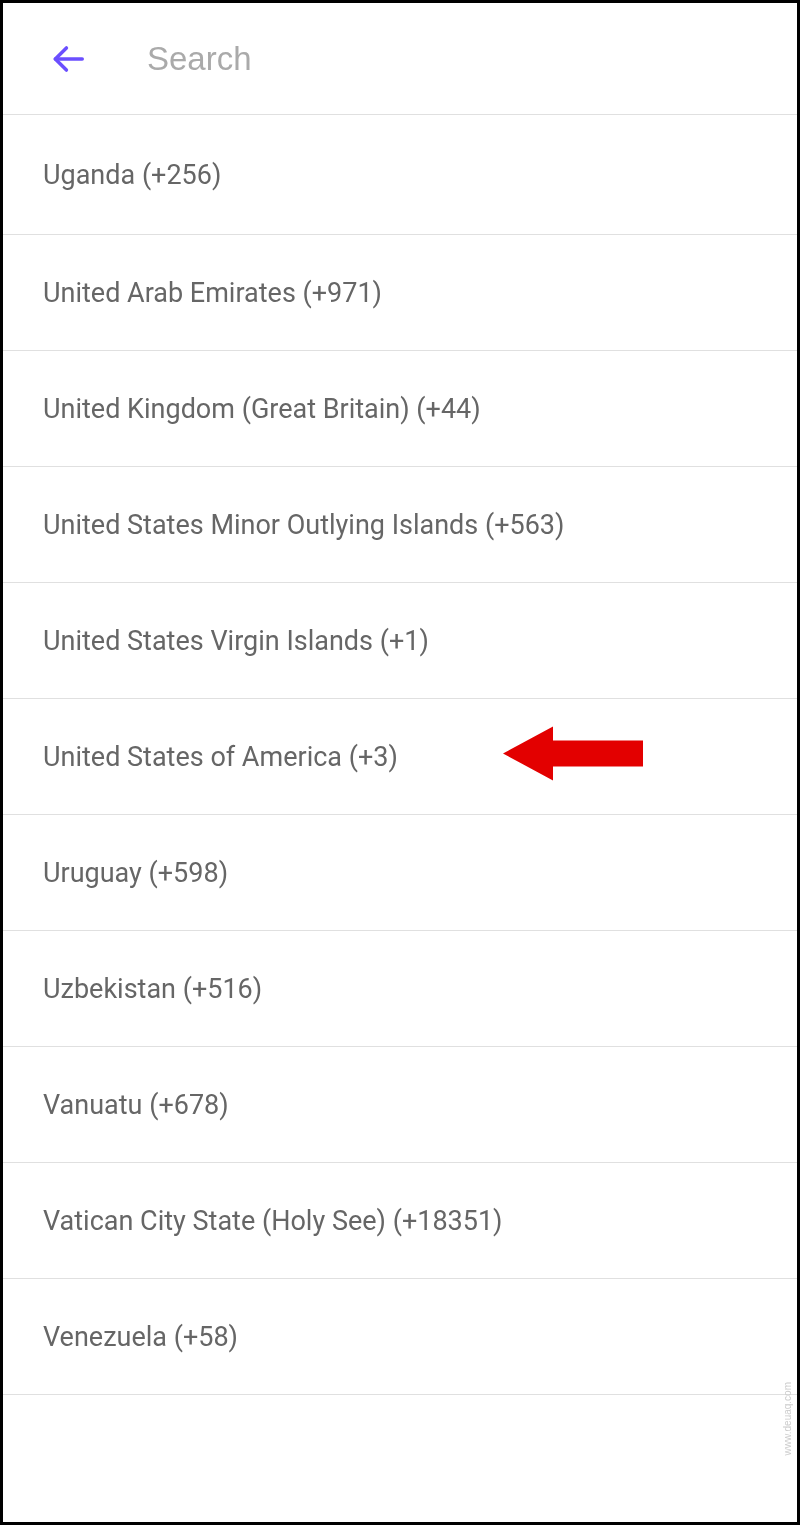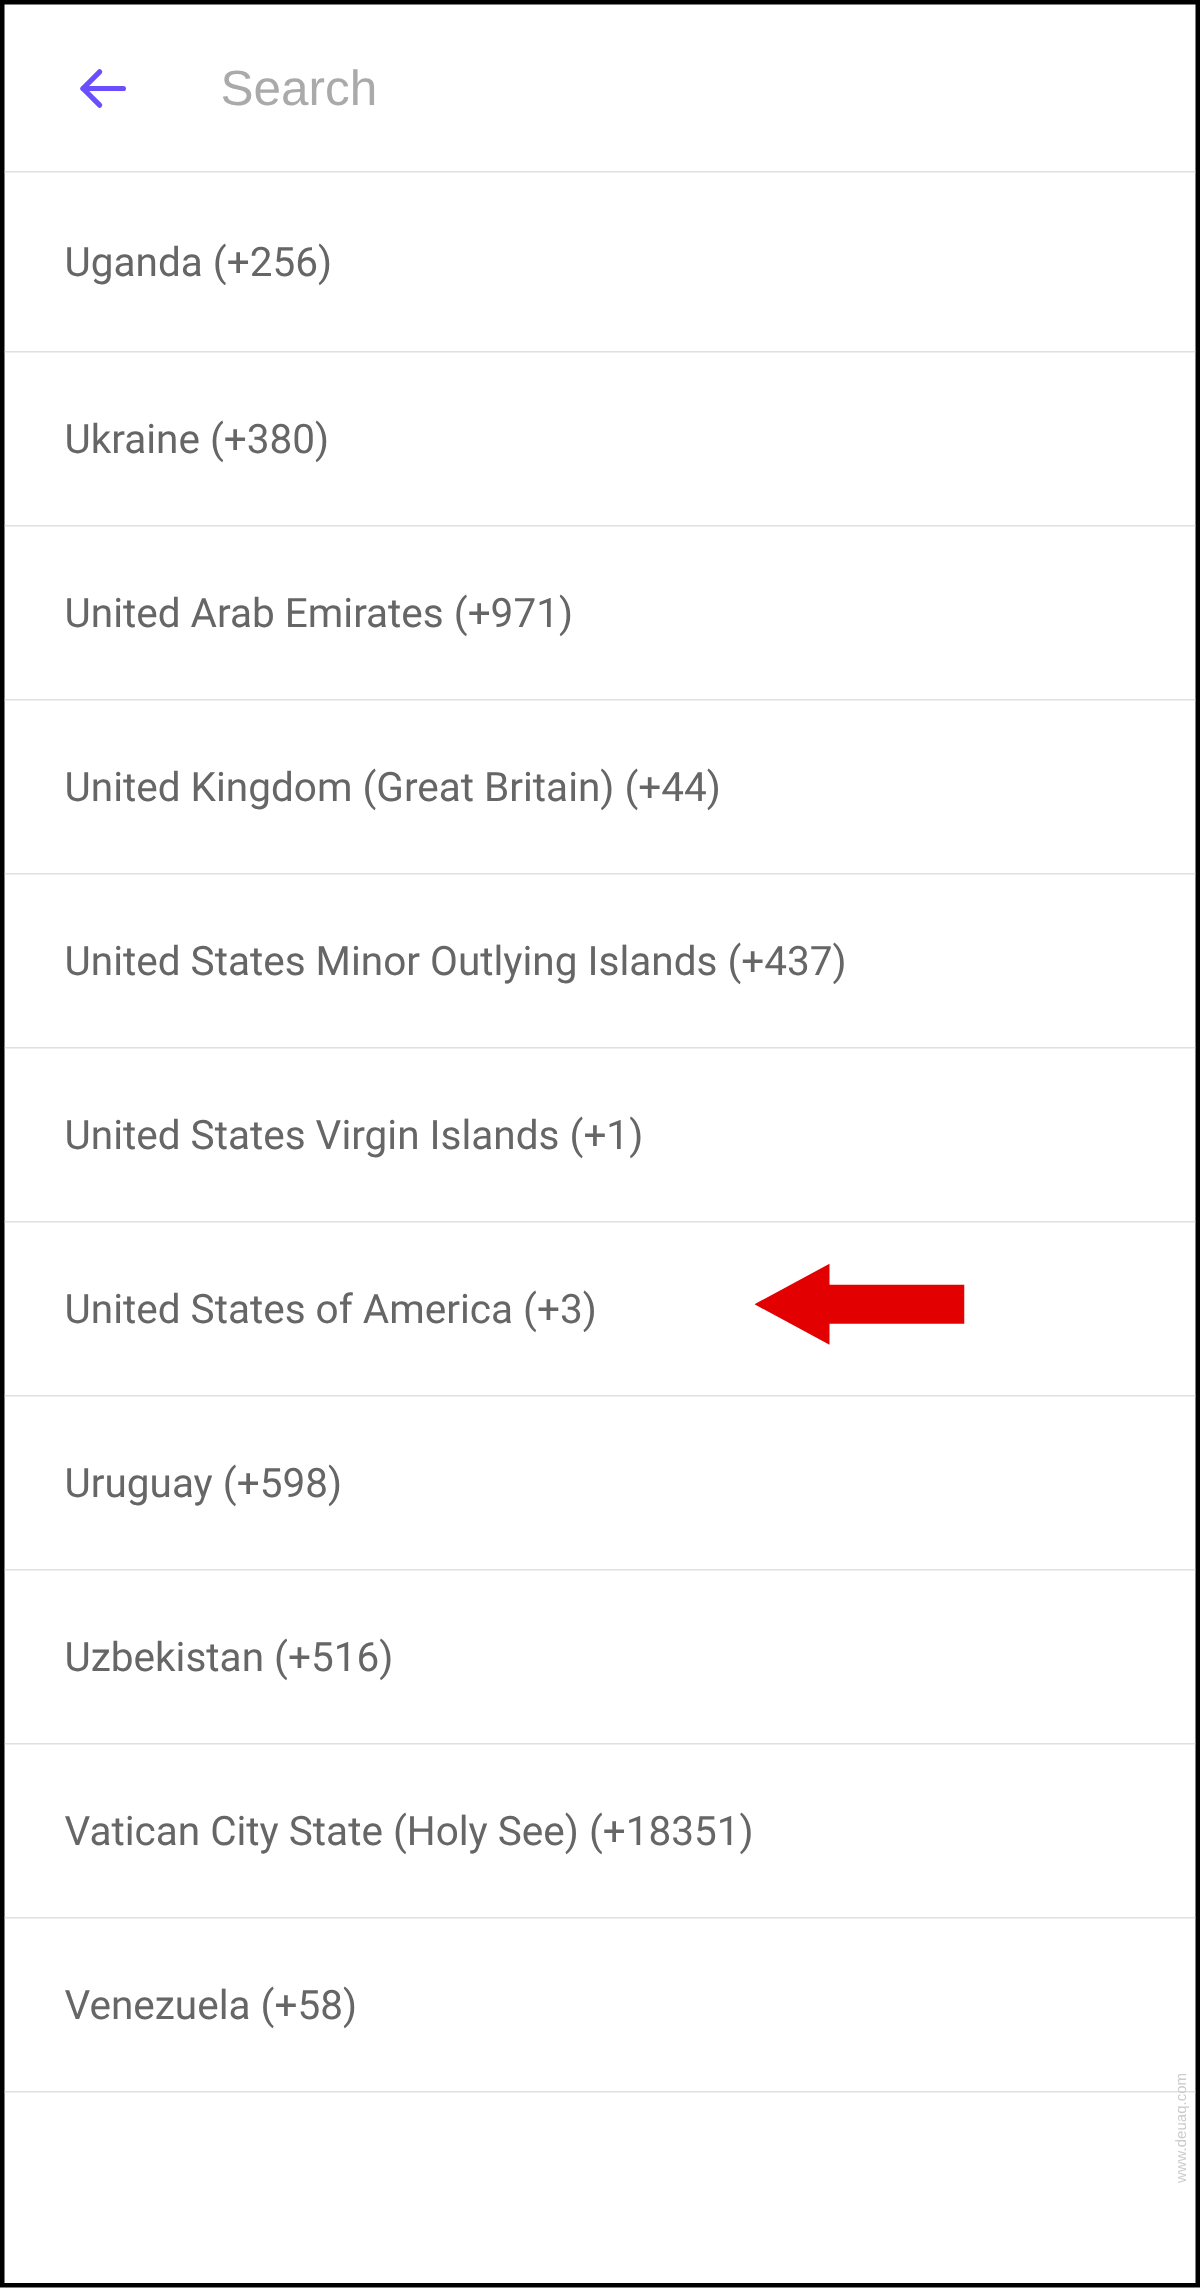--- a/index.html
+++ b/index.html
@@ -98,49 +98,49 @@
     </svg>
   </div>
   <input class="search-input" type="text" placeholder="Search" style="">
 </div>
 
 <div class="list">
   <div class="list-item">
     <span>Uganda (+256)</span>
   </div>
   <div class="list-item">
-    <span>Ukraine (+380)</span>
-  </div>
-  <div class="list-item">
     <span>United Arab Emirates (+971)</span>
   </div>
   <div class="list-item">
     <span>United Kingdom (Great Britain) (+44)</span>
   </div>
   <div class="list-item">
-    <span>United States Minor Outlying Islands (+437)</span>
+    <span>United States Minor Outlying Islands (+563)</span>
   </div>
   <div class="list-item">
     <span>United States Virgin Islands (+1)</span>
   </div>
   <div class="list-item">
     <span>United States of America (+3)</span>
     <div class="annotation-arrow">
       <svg viewBox="0 0 140 70">
         <polygon points="0,35 50,8 50,22 140,22 140,48 50,48 50,62" fill="#e30000"></polygon>
       </svg>
     </div>
   </div>
   <div class="list-item">
     <span>Uruguay (+598)</span>
   </div>
   <div class="list-item">
     <span>Uzbekistan (+516)</span>
   </div>
   <div class="list-item">
+    <span>Vanuatu (+678)</span>
+  </div>
+  <div class="list-item">
     <span>Vatican City State (Holy See) (+18351)</span>
   </div>
   <div class="list-item">
     <span>Venezuela (+58)</span>
   </div>
 </div>
 
 <div class="watermark">www.deuaq.com</div>
 
 </body></html>

